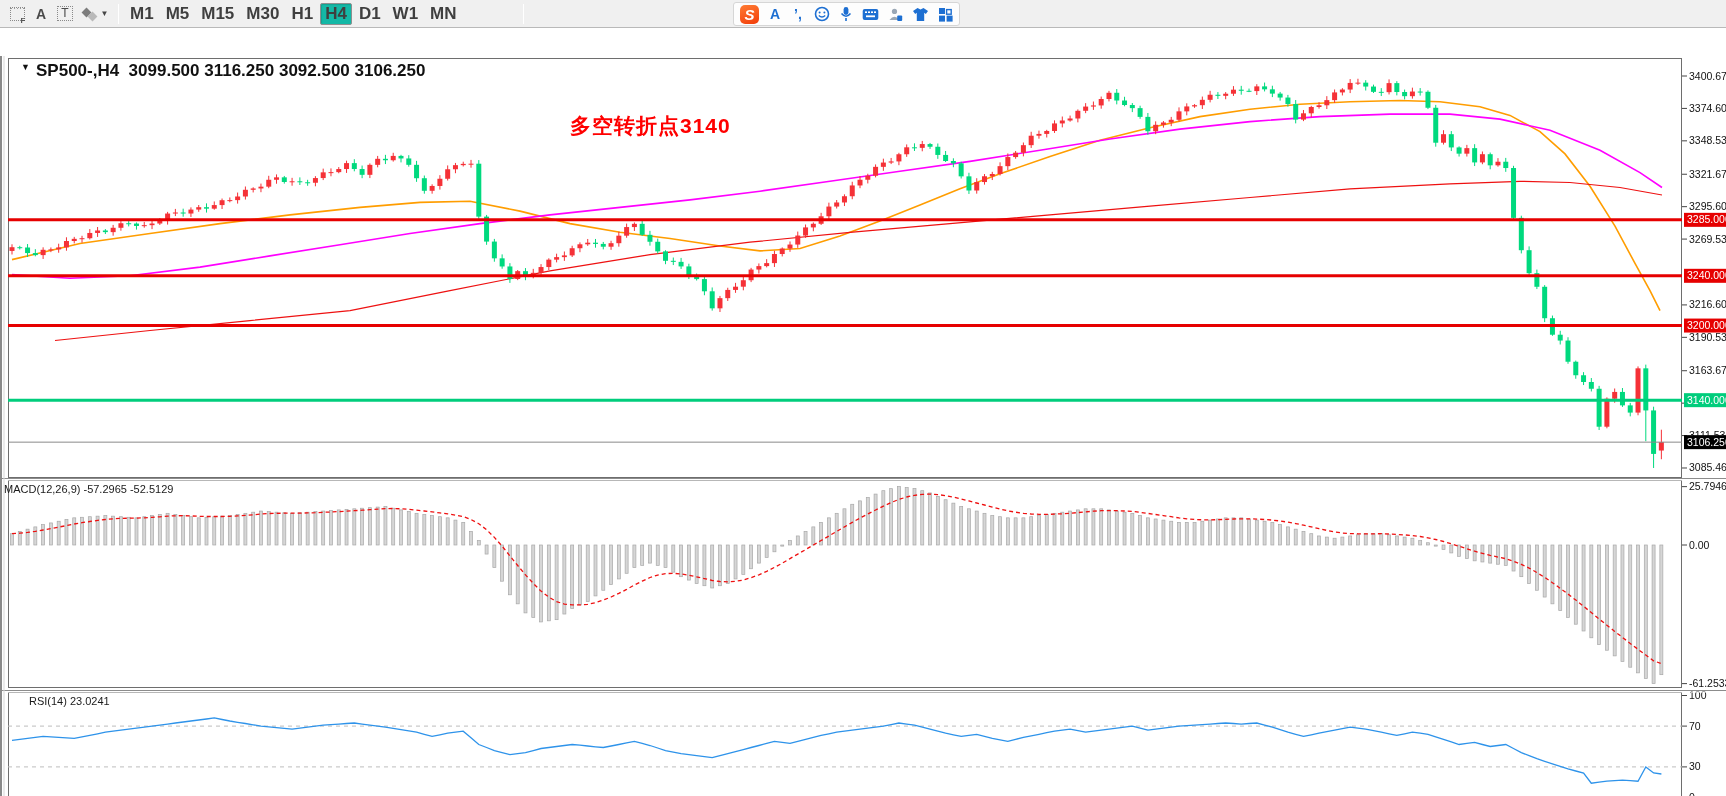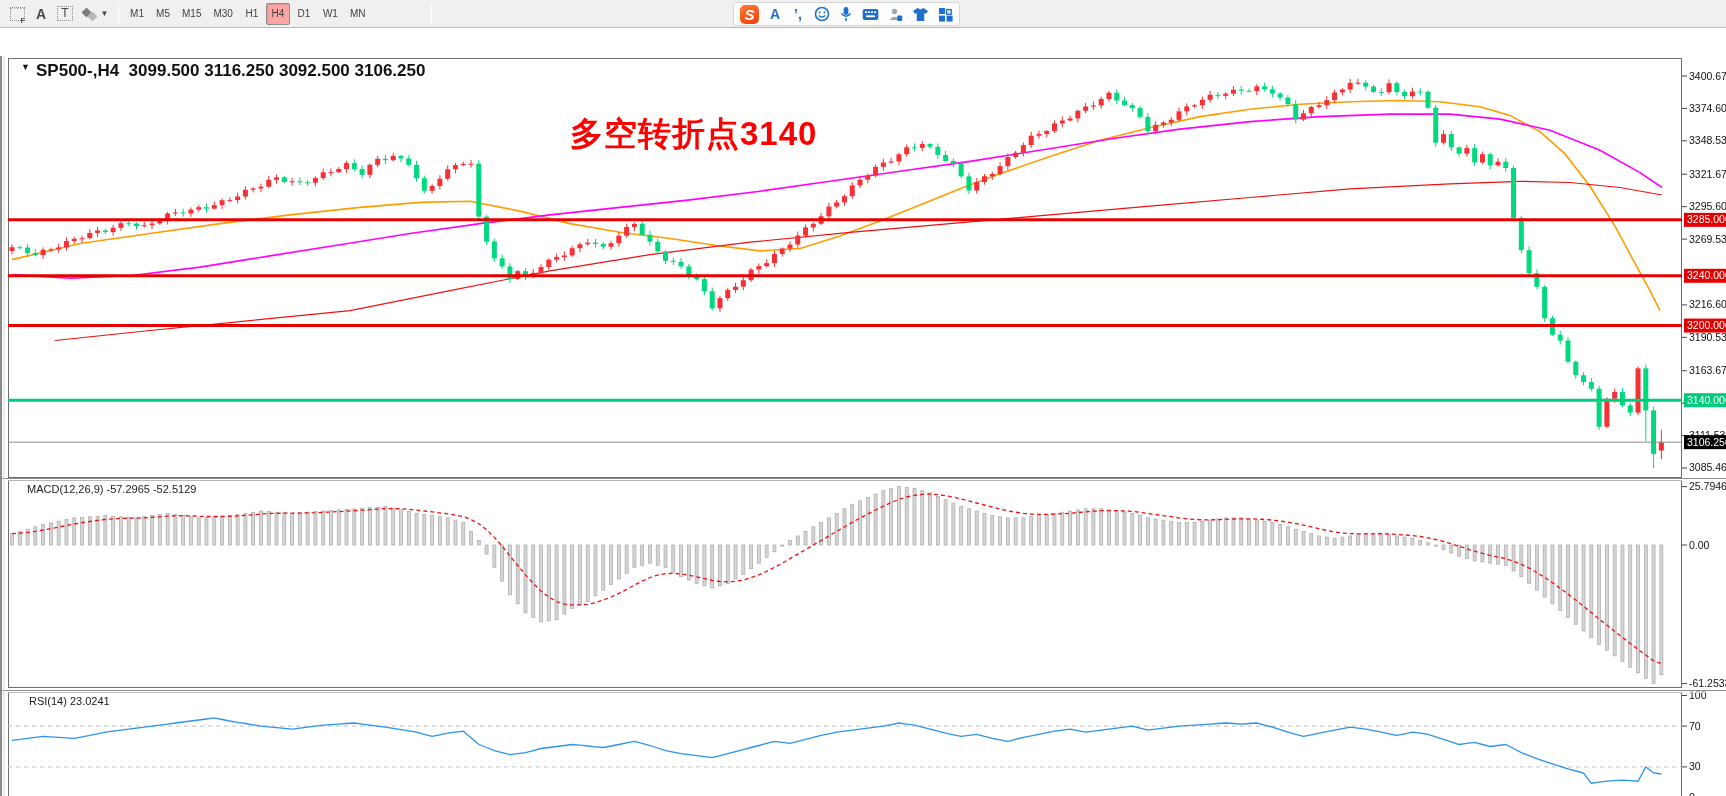--- a/index.html
+++ b/index.html
@@ -17,38 +17,38 @@
   .icon-gridf { width:15px; height:14px; border:1px dotted #8a8a8a; position:relative;
     background:repeating-linear-gradient(90deg,#9a9a9a 0 1px,transparent 1px 3px) top/100% 1px no-repeat; }
   .icon-gridf span { position:absolute; right:-2px; bottom:-5px; font-size:8px; color:#555; font-weight:bold; }
   .icon-a { font-weight:bold; font-size:14px; color:#4a4a4a; }
   .icon-t { font-size:12px; color:#4a4a4a; border:1px dotted #8a8a8a; padding:0 3px; line-height:13px; }
   .icon-shapes { position:relative; width:16px; height:14px; }
   .d1 { position:absolute; left:1px; top:2px; width:7px; height:7px; background:#7c7c7c; transform:rotate(45deg); }
   .d2 { position:absolute; left:7px; top:6px; width:7px; height:7px; background:#b9b9b9; transform:rotate(45deg); }
   .caret { font-size:8px; color:#444; margin-left:3px; }
   .tf-btn { min-width:24px; height:22px; padding:0 4px; margin:0 1px; display:flex; align-items:center; justify-content:center;
-    font-size:10px; font-weight:normal; color:#3f3f3f; border:1px solid transparent; border-radius:2px; cursor:default; }
-  .tf-btn.active { background:#fca5a5; border:1px solid #8f8f8f; box-shadow:inset 1px 1px 1px rgba(0,0,0,.12); }
+    font-size:17px; font-weight:bold; color:#3f3f3f; border:1px solid transparent; border-radius:2px; cursor:default; }
+  .tf-btn.active { background:#14b8a6; border:1px solid #8f8f8f; box-shadow:inset 1px 1px 1px rgba(0,0,0,.12); }
   
   #sogou { position:absolute; left:733px; top:2px; height:24px; display:flex; align-items:center;
     background:#fdfdfd; border:1px solid #d6d6d6; border-radius:3px; padding:0 6px; gap:9px; }
   .sg-logo { width:19px; height:19px; border-radius:5px; background:linear-gradient(160deg,#ff7c33,#f23d0a);
     color:#fff; font-weight:bold; font-style:italic; font-size:15px; display:flex; align-items:center; justify-content:center; }
   .sg-it { color:#1d6fd2; font-size:14px; font-weight:bold; display:flex; align-items:center; justify-content:center; min-width:14px; }
   .sg-it svg { display:block; }
 
   
   #chartwrap { position:absolute; left:0; top:28px; width:1726px; height:768px; }
   #chartsvg { position:absolute; left:0; top:0; }
   .overlay { position:absolute; z-index:3; white-space:pre; }
   #symbol-title { left:36px; top:33px; font-size:17px; font-weight:bold; color:#111; }
   #symbol-caret { left:21px; top:34px; font-size:9px; color:#111; }
-  #annotation { left:570px; top:84px; font-size:33px; font-weight:bold; letter-spacing:1px; }
-  #macd-label { left:27px; top:455px; font-size:11px; color:#1a1a1a; }
+  #annotation { left:570px; top:84px; font-size:21px; font-weight:bold; letter-spacing:1px; }
+  #macd-label { left:4px; top:455px; font-size:11px; color:#1a1a1a; }
   #rsi-label { left:29px; top:667px; font-size:11px; color:#1a1a1a; }
 </style>
 </head>
 <body>
 
 <div id="screen">
 
   <div id="toolbar">
     <div class="tb-group" style="margin-left:5px">
       <div class="tool-btn">

